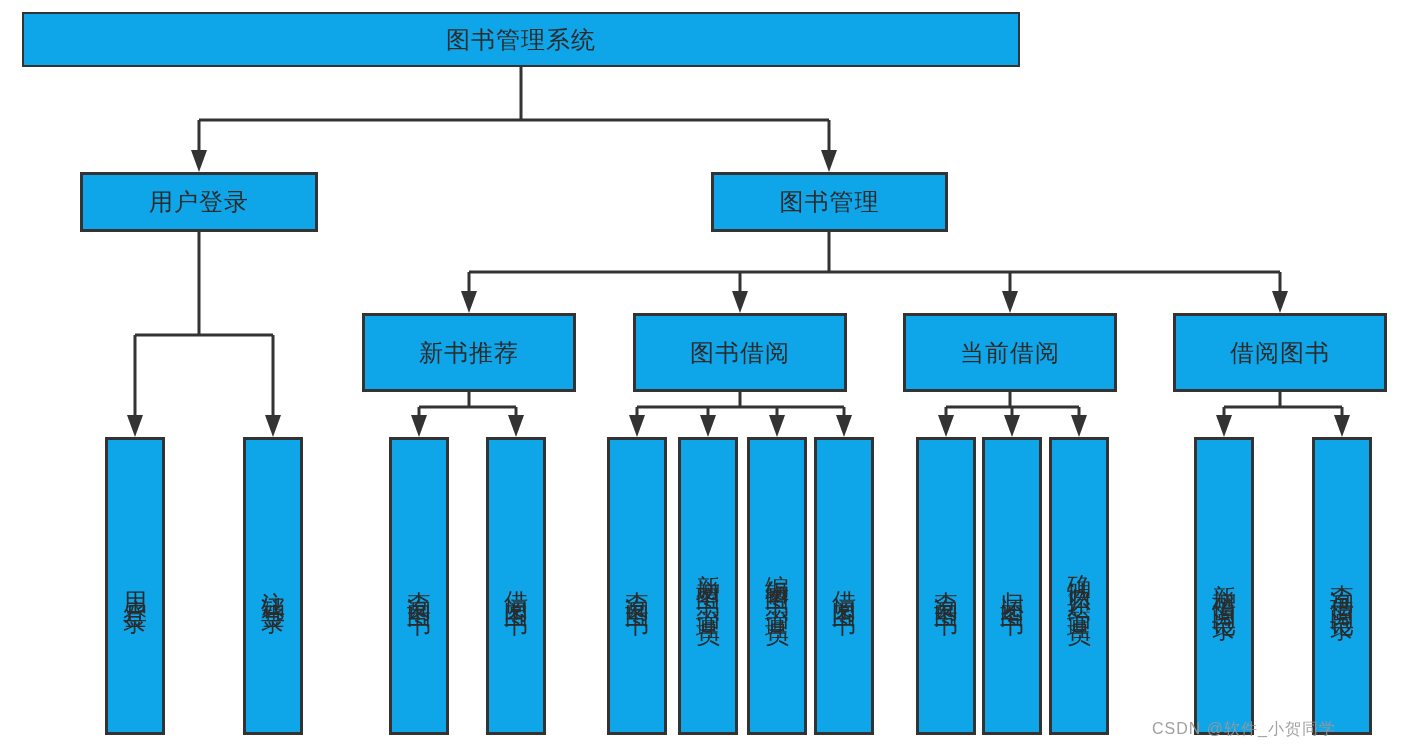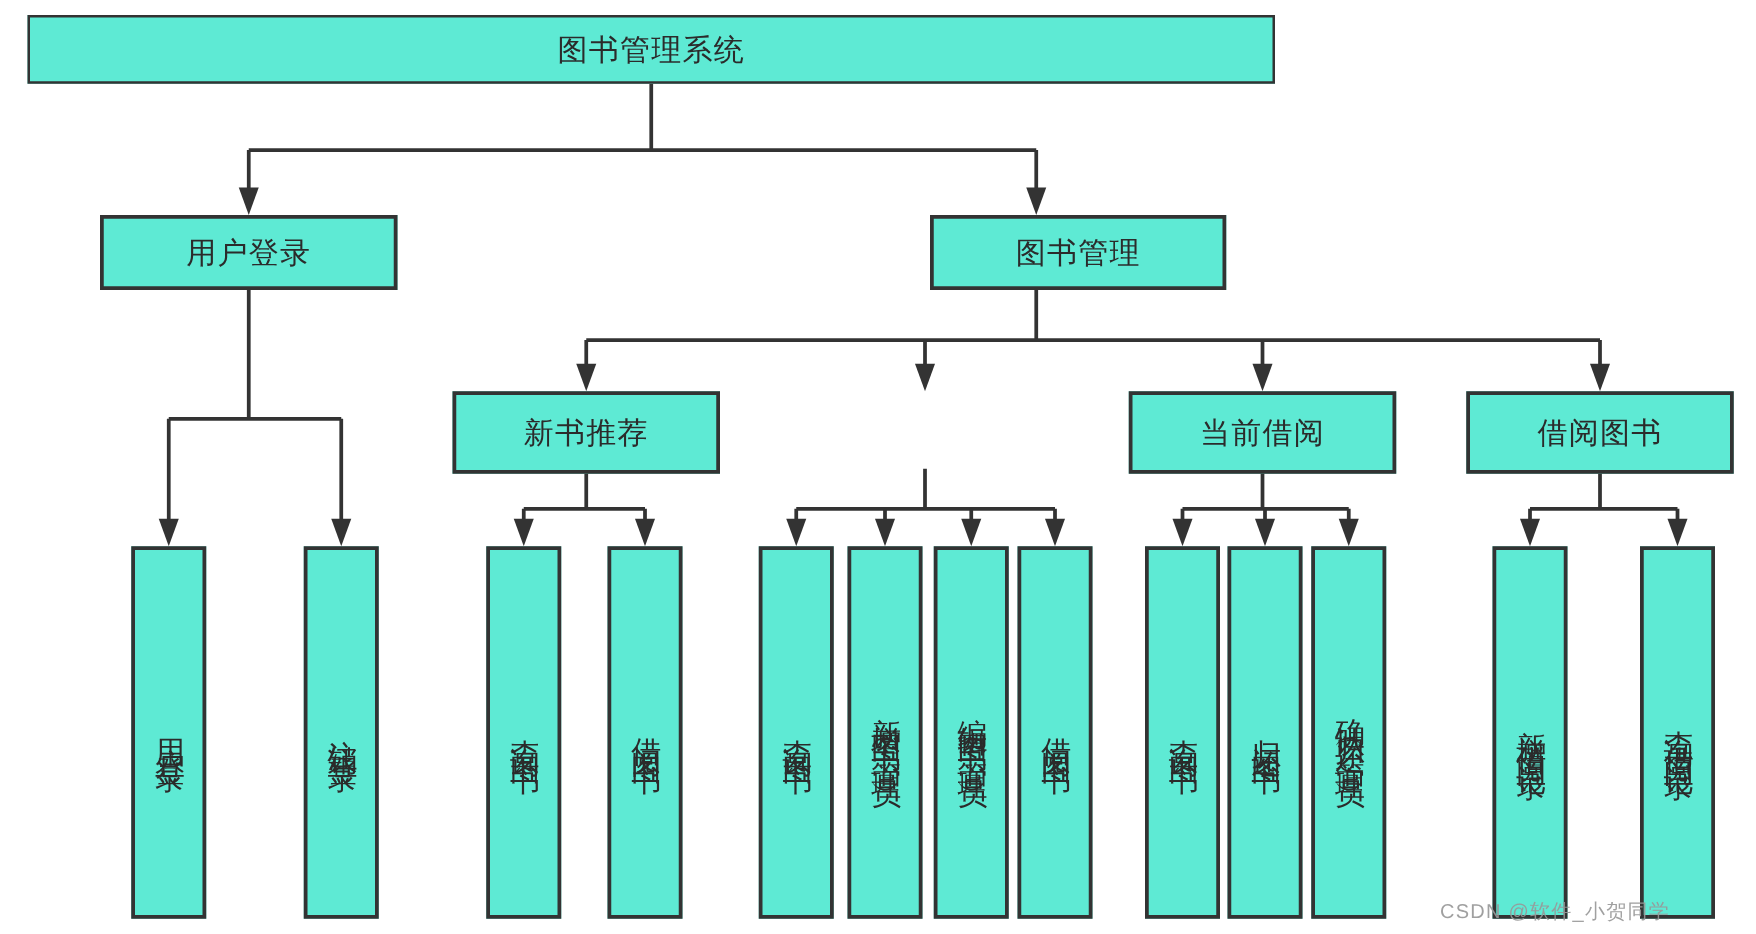--- a/index.html
+++ b/index.html
@@ -13,40 +13,40 @@
     overflow: hidden;
   }
   .connectors {
     position: absolute;
     left: 0; top: 0;
     width: 1405px; height: 747px;
   }
   .node {
     position: absolute;
     box-sizing: border-box;
-    background: #5eead4;
+    background: #0ea5e9;
     border: 3px solid #333333;
     display: flex;
     align-items: center;
     justify-content: center;
     font-size: 24px;
     letter-spacing: 1px;
     white-space: nowrap;
   }
   .node.root { border-width: 2px; font-size: 24px; }
   .node.leaf { width: 60px; top: 437px; height: 298px; }
   .leaf .v {
     writing-mode: vertical-rl;
     text-orientation: mixed;
     letter-spacing: 7px;
     line-height: 1;
     font-size: 24px;
   }
   .lvl2 { top: 172px; height: 60px; }
-  .lvl3 { top: 313px; height: 66px; width: 214px; }
+  .lvl3 { top: 313px; height: 79px; width: 214px; }
   .watermark {
     position: absolute;
     left: 1152px;
     top: 719px;
     font-size: 16px;
     letter-spacing: 1px;
     color: rgba(152, 152, 152, 0.92);
     z-index: 5;
     white-space: nowrap;
   }
@@ -122,26 +122,29 @@
     </g>
   </svg>
 
   <div class="node root" style="left:22px; top:12px; width:998px; height:55px;">
     <span>图书管理系统</span>
   </div>
 
   <div class="node lvl2" style="left:80px; width:238px;">
     <span>用户登录</span>
   </div>
-  <div class="node lvl2" style="left:711px; width:237px;margin-left:33px;">
+  <div class="node lvl2" style="left:711px; width:237px;">
     <span>图书管理</span>
   </div>
 
   <div class="node lvl3" style="left:362px;">
     <span>新书推荐</span>
+  </div>
+  <div class="node lvl3" style="left:633px;">
+    <span>图书借阅</span>
   </div>
   <div class="node lvl3" style="left:903px;text-align:center;">
     <span>当前借阅</span>
   </div>
   <div class="node lvl3" style="left:1173px;">
     <span>借阅图书</span>
   </div>
 
   <div class="node leaf" style="left:105px;">
     <span class="v">用户登录</span>

